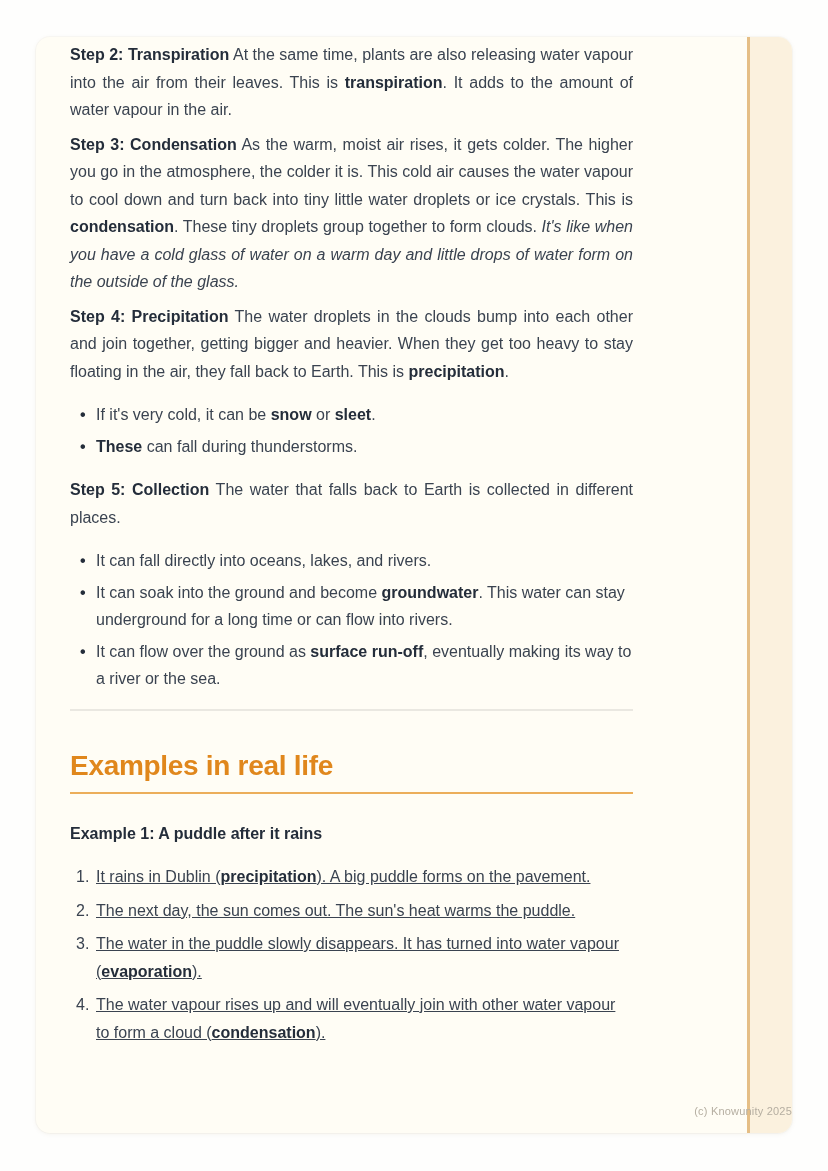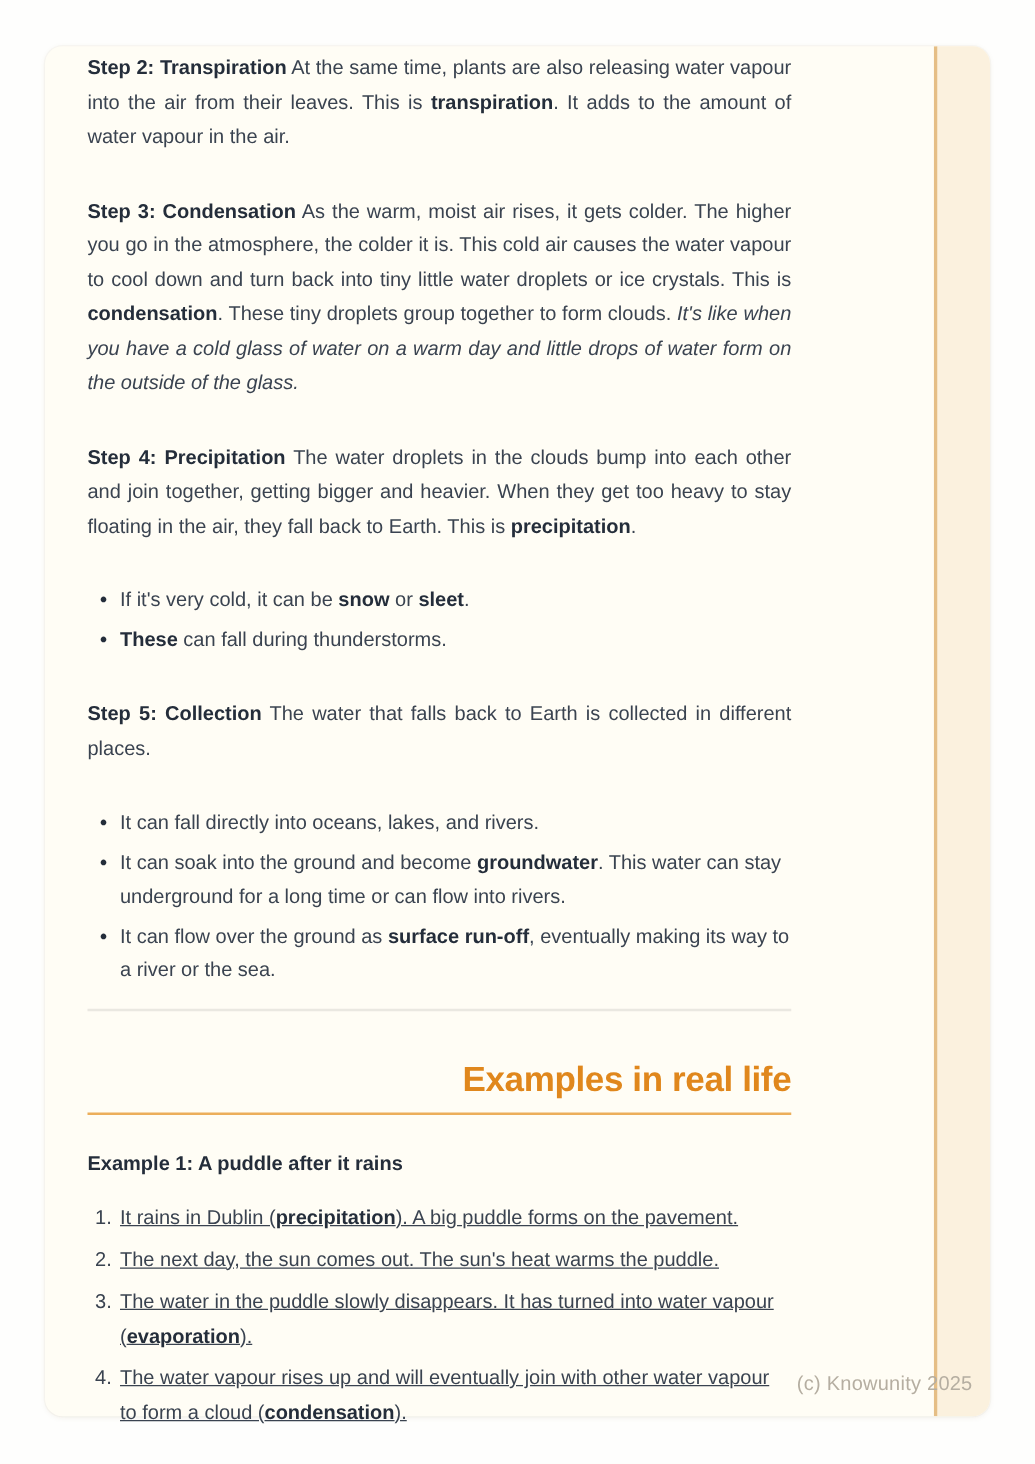--- a/index.html
+++ b/index.html
@@ -17,44 +17,44 @@
   .edge-strip{
     position:absolute;top:0;right:0;bottom:0;width:42px;
     background:#fbf1de;border-left:3px solid #e5be85;
     border-radius:0 14px 14px 0;z-index:1;
   }
   .content{
     position:absolute;left:34px;top:4px;width:563px;
     color:#3a4350;font-size:16px;line-height:27.5px;z-index:2;
   }
   .content > :first-child{margin-top:0;}
-  .content p{margin:32px 0;text-align:justify;}
+  .content p{margin:7px 0;text-align:justify;}
   .content p.no-justify{text-align:left;}
   .content strong{color:#242d3a;font-weight:700;}
   .content em{font-style:italic;}
   h2.section-title{
     color:#e0871c;font-size:28px;font-weight:700;line-height:34px;
-    margin:38px 0 0;letter-spacing:-0.3px;text-align:right;
+    margin:38px 0 0;letter-spacing:-0.3px;text-align:left;
   }
   .h2-rule{height:2px;background:#ecae5a;margin:9px 0 0;border:0;width:100%;}
   hr.section-divider{border:0;border-top:2px solid #eae8e1;margin:14px 0 0;}
   ul.doc-list,ol.doc-list{list-style:none;margin:16px 0;padding:0;}
   ul.doc-list li{position:relative;padding-left:26px;margin:0 0 4px;text-align:left;}
   ul.doc-list li::before{
     content:"\2022";position:absolute;left:10px;top:0;
     color:#242d3a;font-weight:700;
   }
   ol.doc-list{counter-reset:item;text-decoration:underline;}
   ol.doc-list li{position:relative;padding-left:26px;margin:0 0 6px;counter-increment:item;text-align:left;}
   ol.doc-list li::before{
     content:counter(item) ".";position:absolute;left:6px;top:0;color:#3a4350;
   }
   .watermark{
-    position:absolute;right:14px;bottom:16px;z-index:3;
-    font-size:16px;color:#b5aea1;letter-spacing:0.2px;
+    position:absolute;right:0;bottom:16px;z-index:3;
+    font-size:11px;color:#b5aea1;letter-spacing:0.2px;
   }
 </style>
 </head>
 <body>
 
 <div class="card">
   <div class="edge-strip"></div>
   <div class="content" id="doc-content">
       <p><strong>Step 2: Transpiration</strong><span> At the same time, plants are also releasing water vapour into the air from their leaves. This is </span><strong>transpiration</strong><span>. It adds to the amount of water vapour in the air.</span></p>
       <p><strong>Step 3: Condensation</strong><span> As the warm, moist air rises, it gets colder. The higher you go in the atmosphere, the colder it is. This cold air causes the water vapour to cool down and turn back into tiny little water droplets or ice crystals. This is </span><strong>condensation</strong><span>. These tiny droplets group together to form clouds. </span><em>It's like when you have a cold glass of water on a warm day and little drops of water form on the outside of the glass.</em></p>

